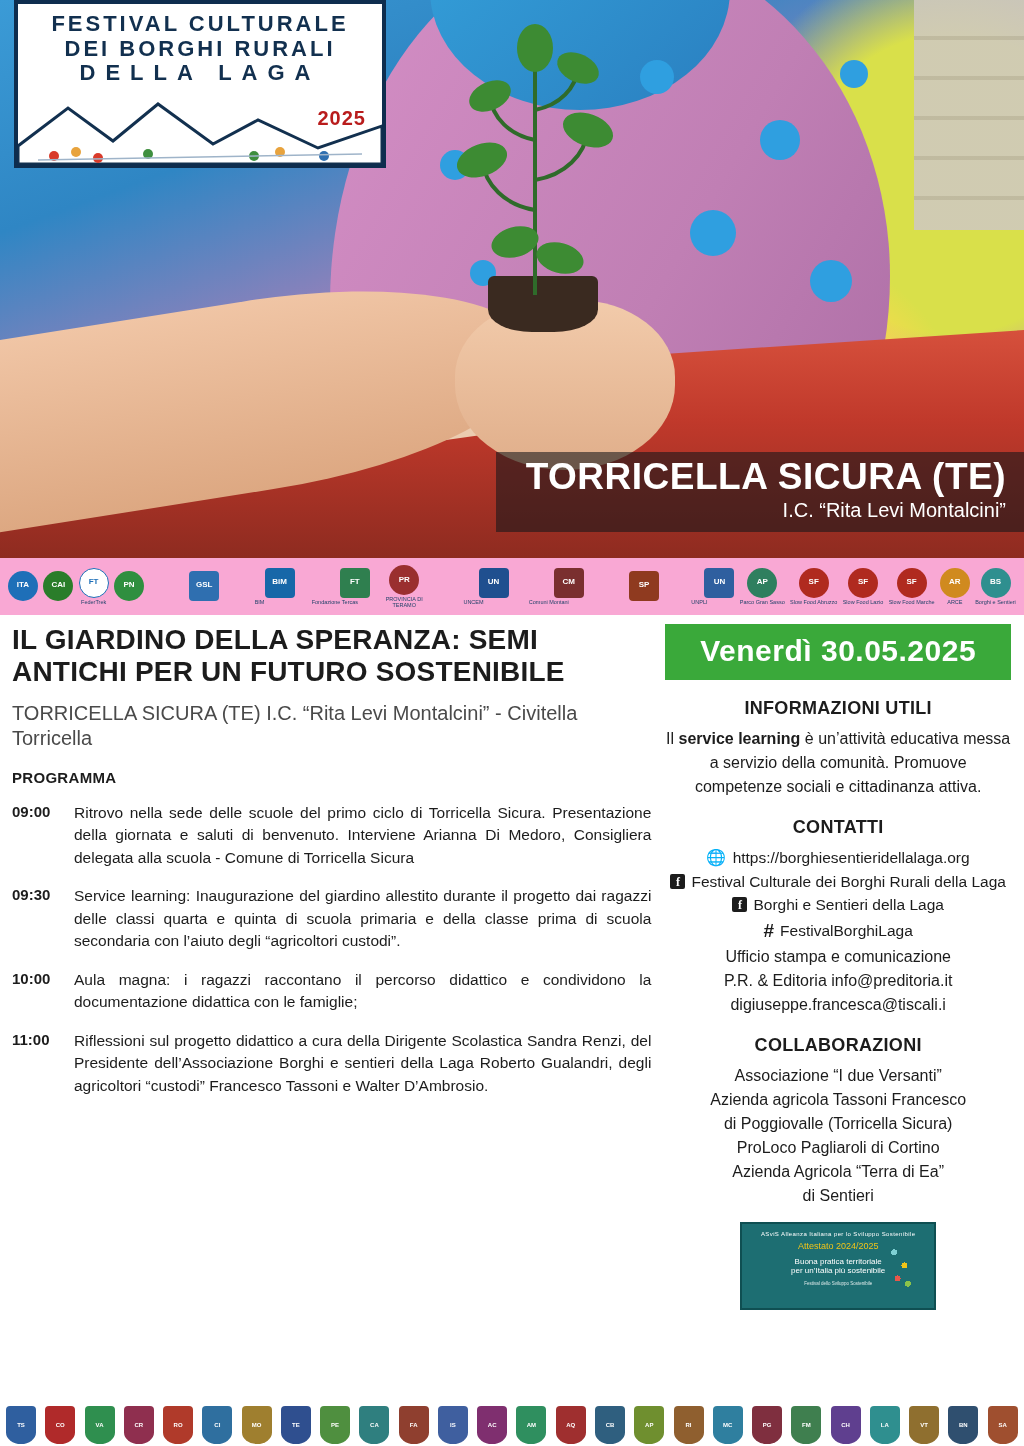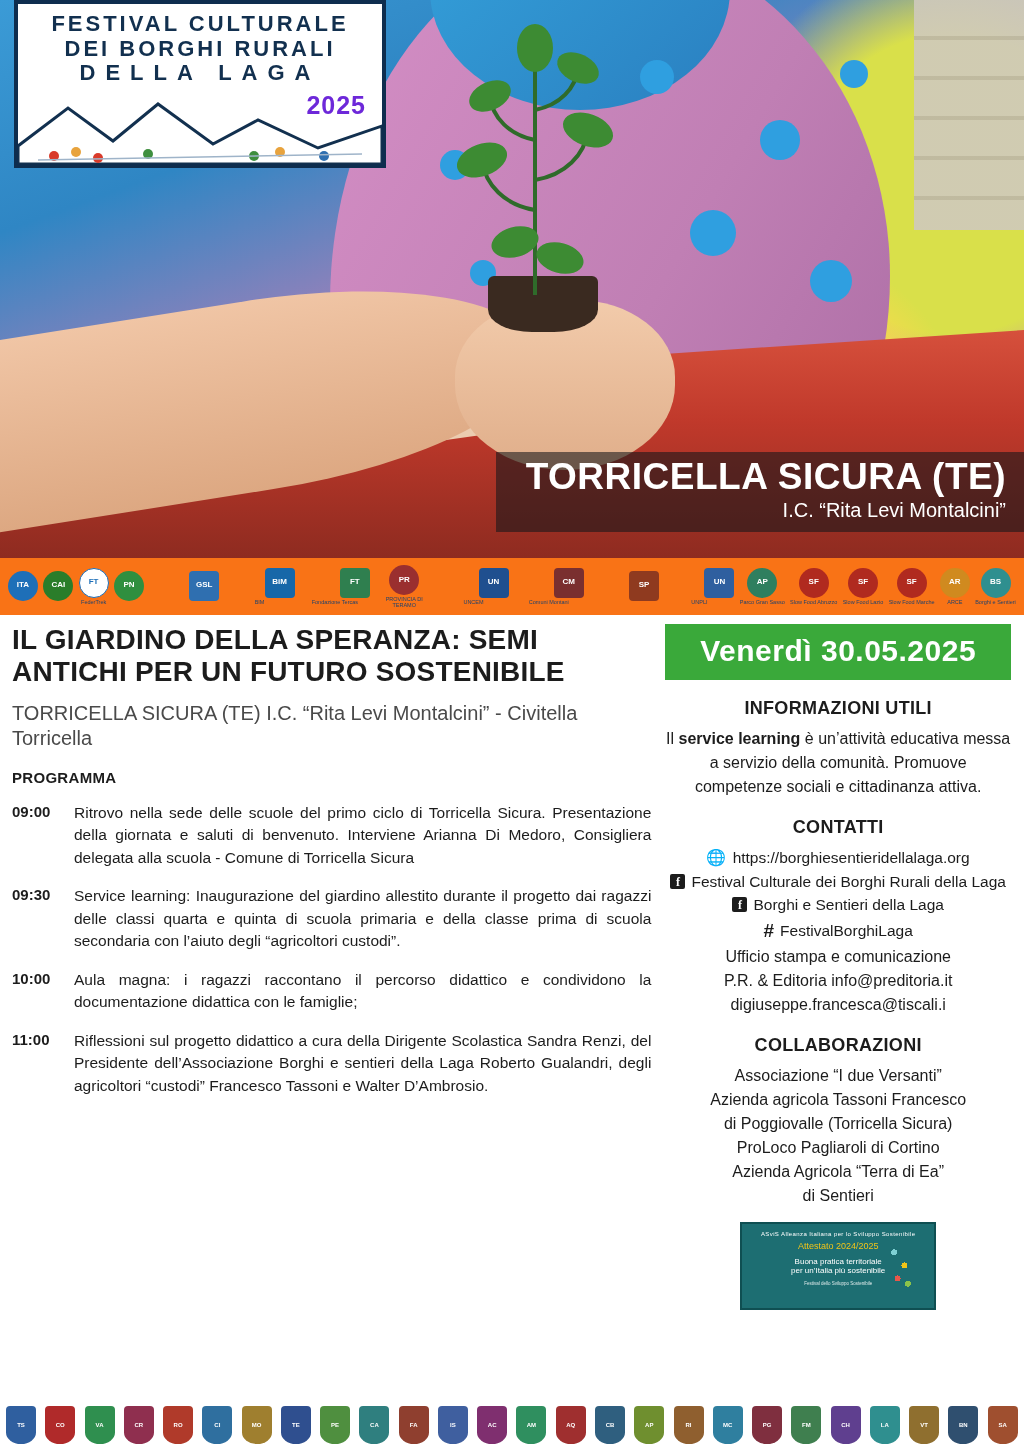--- a/index.html
+++ b/index.html
@@ -89,22 +89,22 @@
     padding:8px 10px 6px 10px;
   }
   .logo-title {
     font-weight:bold; color:#12304f; text-align:center;
     letter-spacing:3px; line-height:1.12;
   }
   .logo-l1 { font-size:22px; }
   .logo-l2 { font-size:22px; }
   .logo-l3 { font-size:22px; letter-spacing:10px; }
   .logo-year {
-    position:absolute; right:16px; bottom:44px;
-    font-size:25px; color:#6d28d9; font-weight:bold; letter-spacing:1px;
+    position:absolute; right:16px; bottom:34px;
+    font-size:20px; color:#b91c1c; font-weight:bold; letter-spacing:1px;
   }
   .logo-mountains { position:absolute; left:0; bottom:0; width:364px; height:78px; }
 
   .loc-band {
     position:absolute; right:0; top:452px;
     padding:6px 18px 10px 30px;
     background:rgba(20,22,26,0.58);
     text-align:right;
   }
   .loc-line1 {
@@ -112,21 +112,21 @@
     line-height:1.05;
   }
   .loc-line2 {
     color:#ffffff; font-size:20px; line-height:1.15; margin-top:2px;
   }
 
   
   .sponsors {
     width:1024px; height:58px;
     display:flex; align-items:center; justify-content:space-between;
-    padding:0 8px; background:#f97316;
+    padding:0 8px; background:#f9a8d4;
     border-bottom:1px solid #ffffff;
   }
   .sp {
     font-size:6px; color:#24436b; text-align:center; line-height:1.05;
     display:flex; flex-direction:column; align-items:center; justify-content:center;
     min-width:24px;
   }
   .sp .mark {
     width:30px; height:30px; border-radius:50%;
     display:flex; align-items:center; justify-content:center;

